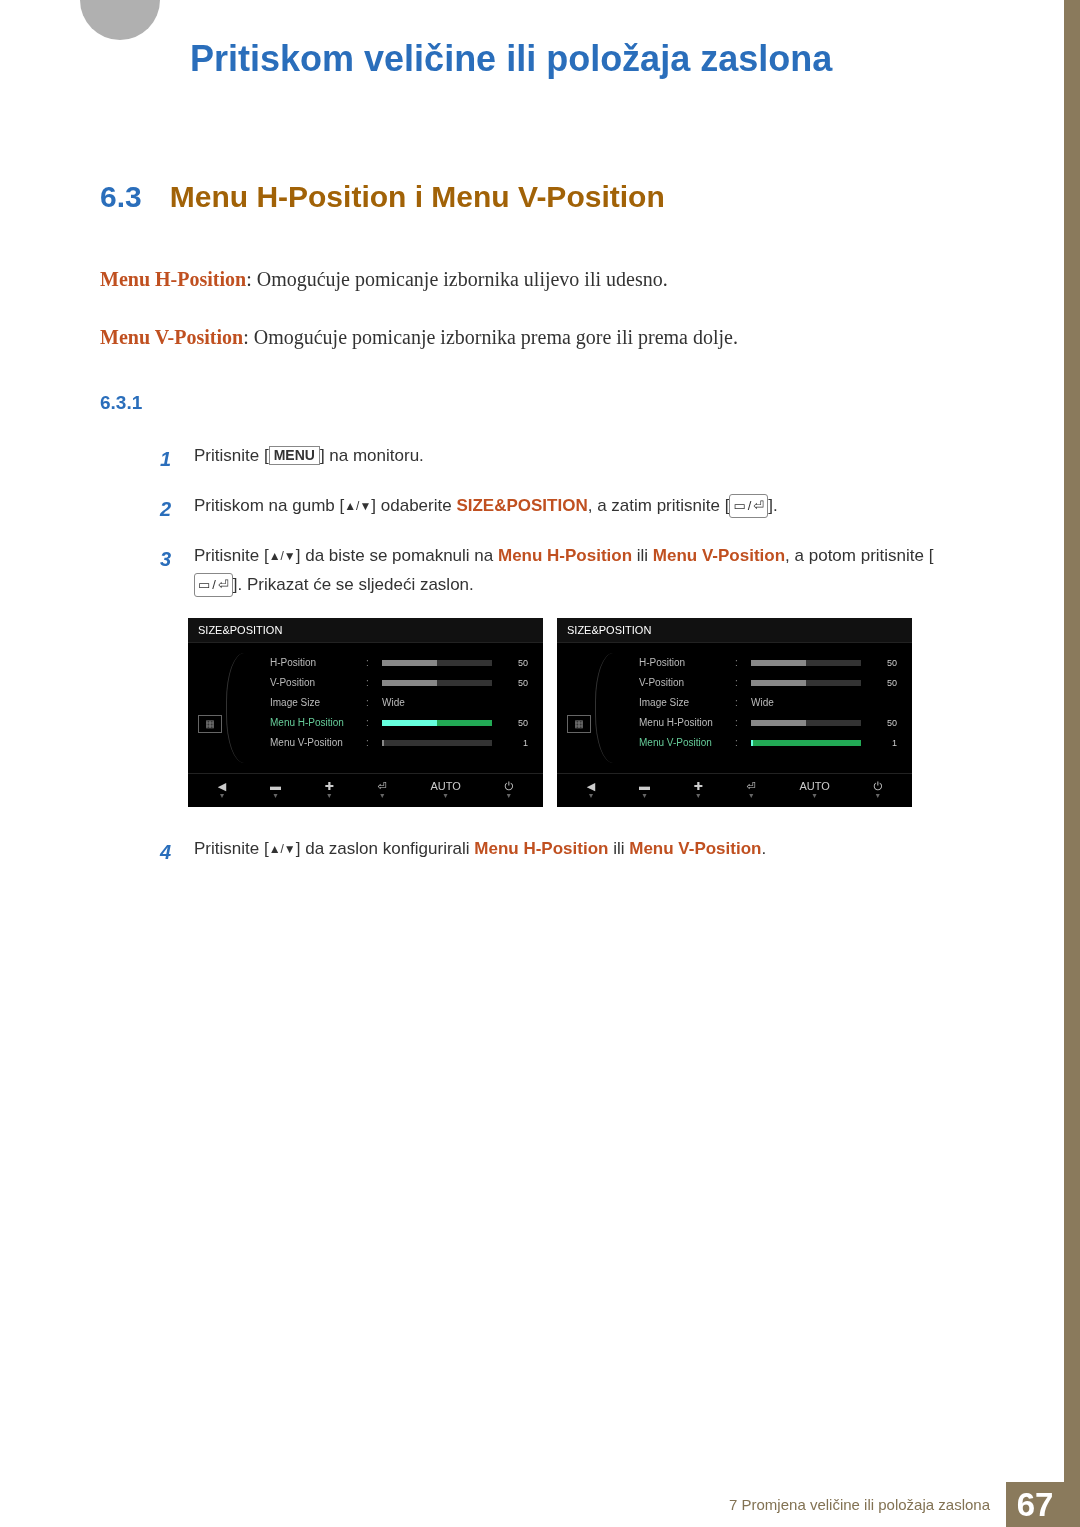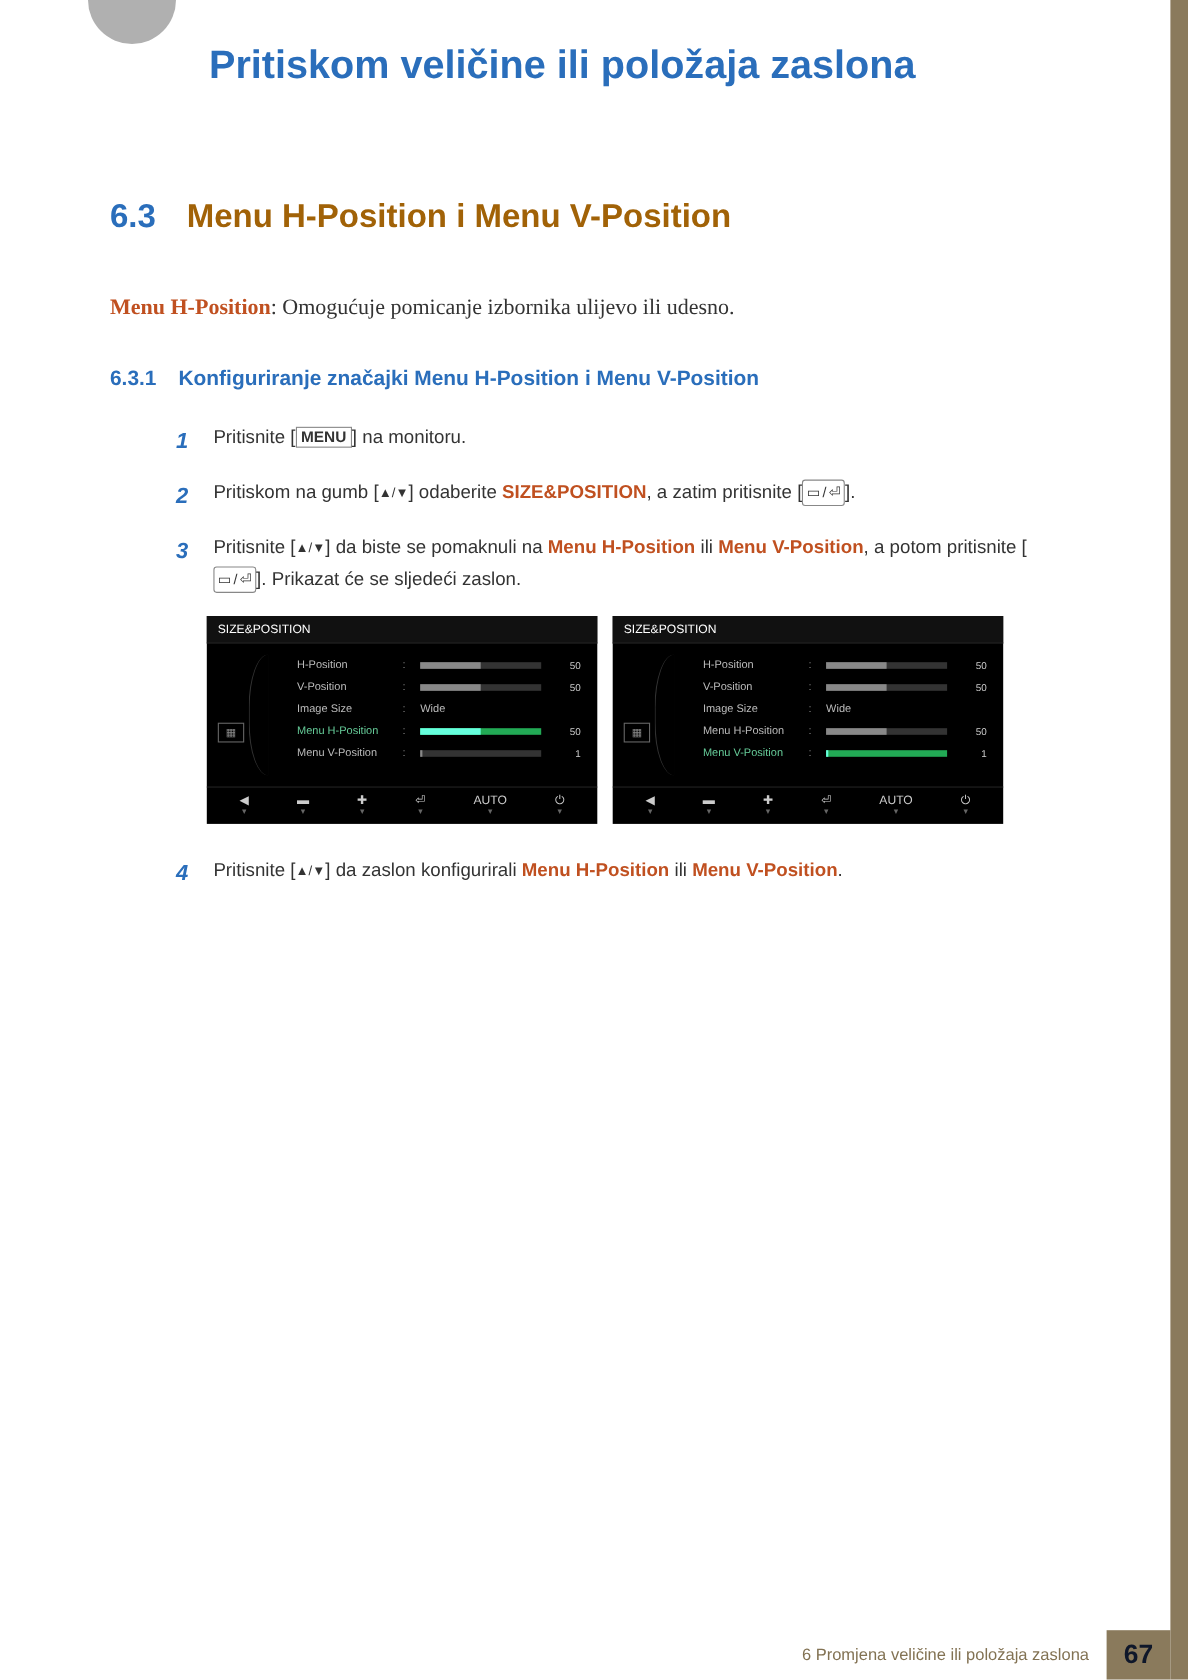--- a/index.html
+++ b/index.html
@@ -93,45 +93,47 @@
   .osd-fbtn .arr { display:block; font-size:8px; color:#666; }
   
   .page-footer {
     position: absolute; bottom: 0; right: 16px; left: 0;
     display: flex; justify-content: flex-end; align-items: stretch;
   }
   .footer-text {
     font-size: 15px; color: #827253; padding: 14px 16px;
   }
   .footer-num {
-    background: #8a7a5c; color: #0f172a; font-size: 24px; font-weight: bold;
+    background: #8a7a5c; color: #ffffff; font-size: 33px; font-weight: bold;
     width: 58px; display:flex; align-items:center; justify-content:center;
   }
 </style>
 </head>
 <body>
 
 <div class="side-stripe"></div>
 <div class="chapter-badge"></div>
 <div class="chapter-title">Pritiskom veličine ili položaja zaslona</div>
 
 <div class="content">
 
   <div class="sec-row">
     <div class="sec-num">6.3</div>
     <div class="sec-title">Menu H-Position i Menu V-Position</div>
   </div>
 
   <p class="desc">
     <span class="key">Menu H-Position</span><span>: Omogućuje pomicanje izbornika ulijevo ili udesno.</span>
   </p>
+  <p class="desc">
+    <span class="key">Menu V-Position</span><span>: Omogućuje pomicanje izbornika prema gore ili prema dolje.</span>
+  </p>
 
   <div class="subsec-row">
     <div class="subsec-num">6.3.1</div>
-    <div class="subsec-title">Konfiguriranje značajki Menu H-Position i Menu V-Position</div>
   </div>
 
   <ol class="steps">
     <li>
       <span class="step-num">1</span>
       <span>
         <span>Pritisnite [</span><span class="menu-box">MENU</span><span>] na monitoru.</span>
       </span>
     </li>
     <li>
@@ -308,15 +310,15 @@
       <span class="step-num">4</span>
       <span>
         <span>Pritisnite [</span><span class="tri">▲/▼</span><span>] da zaslon konfigurirali </span><span class="orange">Menu H-Position</span><span> ili </span><span class="orange">Menu V-Position</span><span>.</span>
       </span>
     </li>
   </ol>
 
 </div>
 
 <div class="page-footer">
-  <div class="footer-text">6 Promjena veličine ili položaja zaslona</div>
+  <div class="footer-text">7 Promjena veličine ili položaja zaslona</div>
   <div class="footer-num">67</div>
 </div>
 
 </body></html>

